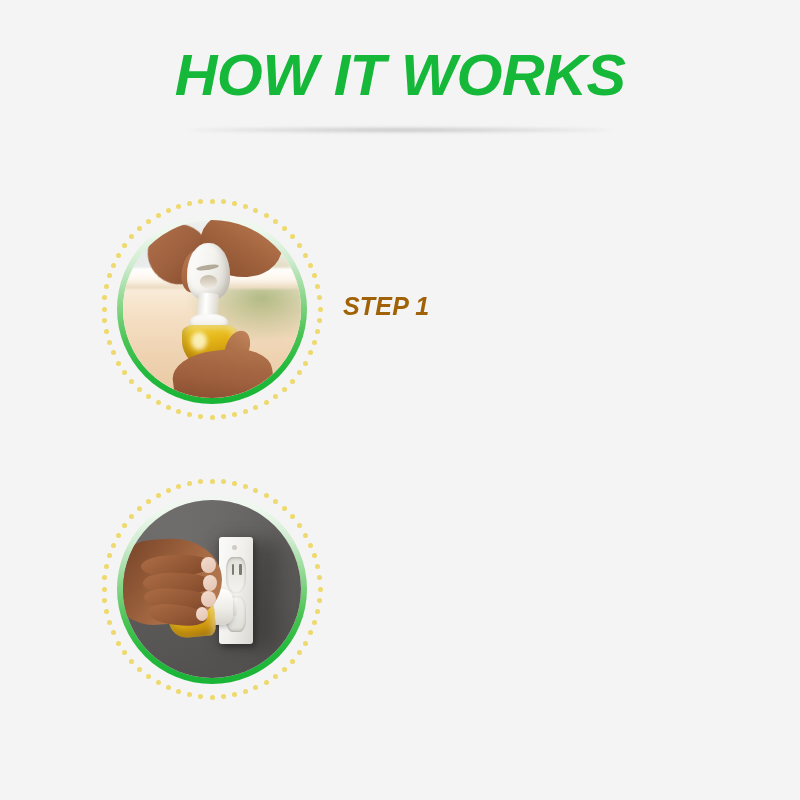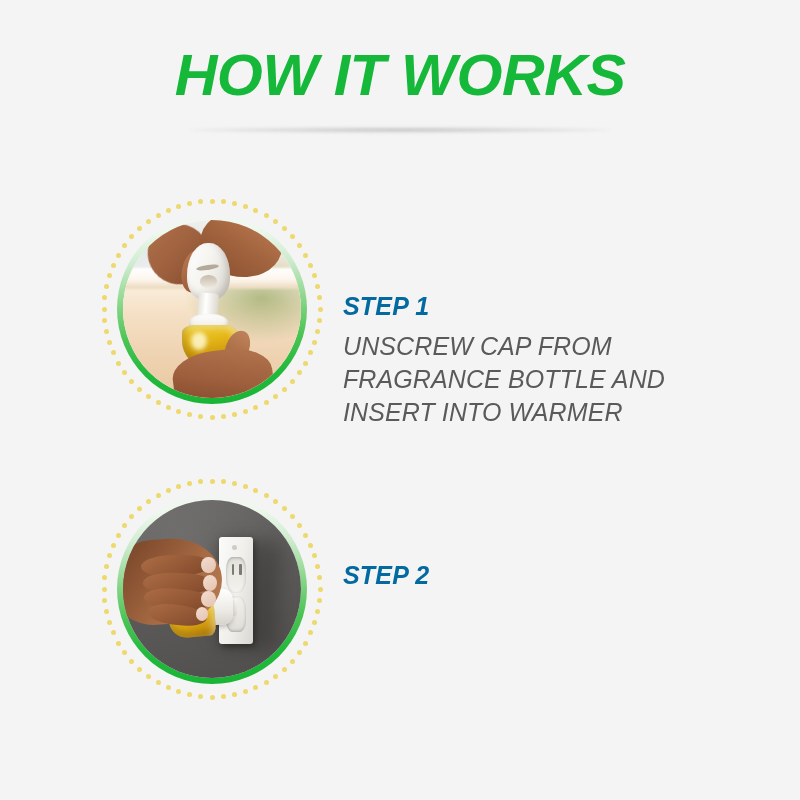--- a/index.html
+++ b/index.html
@@ -441,21 +441,21 @@
     width: 420px;
   }
   .step-text.t1 { top: 96px; }
   .step-text.t2 { top: 85px; }
   .step-label {
     font-family: "Liberation Sans", sans-serif;
     font-weight: 700;
     font-style: italic;
     font-size: 25px;
     line-height: 30px;
-    color: #0369a1;
+    color: #a16207;
     letter-spacing: 0.2px;
   }
   .step-desc {
     margin-top: 9px;
     font-family: "Liberation Sans", sans-serif;
     font-weight: 400;
     font-style: italic;
     font-size: 25px;
     line-height: 33px;
     color: #5a5a5a;
@@ -555,23 +555,20 @@
             <div class="s1-bottle-gloss"></div>
             <div class="s1-finger-1"></div>
             <div class="s1-hand-bottom"></div>
           </div>
         </div>
       </div>
     </div>
 
     <div class="step-text t1">
       <div class="step-label">STEP 1</div>
-      <div class="step-desc">UNSCREW CAP FROM
-FRAGRANCE BOTTLE AND
-INSERT INTO WARMER</div>
     </div>
   </div>
 
   <div class="step-row row-2">
 
     <div class="badge">
       <div class="dot-ring">
           <span style="left: 114px; top: 6px;"></span>
           <span style="left: 125.289px; top: 6.59164px;"></span>
           <span style="left: 136.454px; top: 8.36006px;"></span>
@@ -655,17 +652,16 @@
             <div class="s2-nail s2-n1"></div>
             <div class="s2-nail s2-n2"></div>
             <div class="s2-nail s2-n3"></div>
             <div class="s2-nail s2-n4"></div>
           </div>
         </div>
       </div>
     </div>
 
     <div class="step-text t2">
-      <div class="step-label">STEP 2</div>
     </div>
   </div>
 
 </div>
 
 </body></html>

